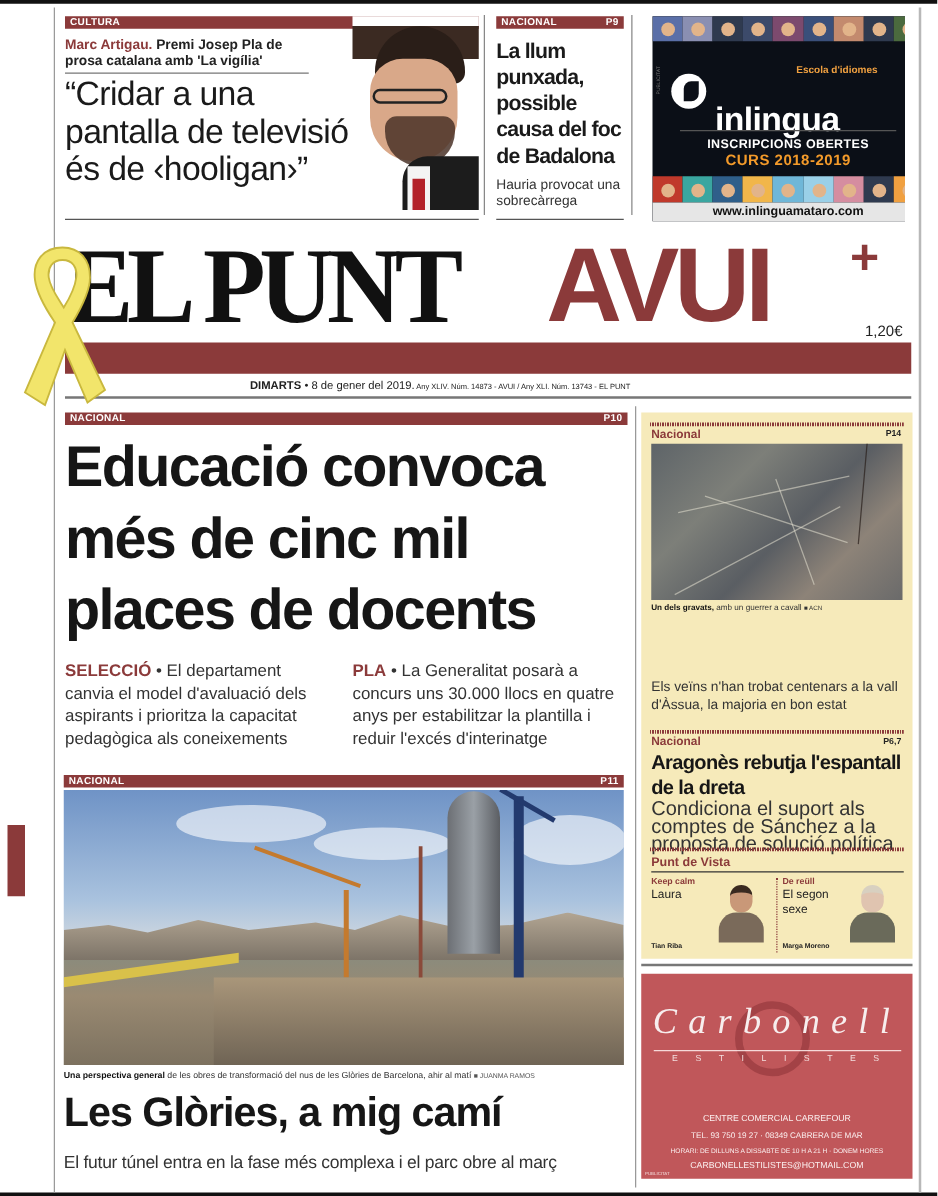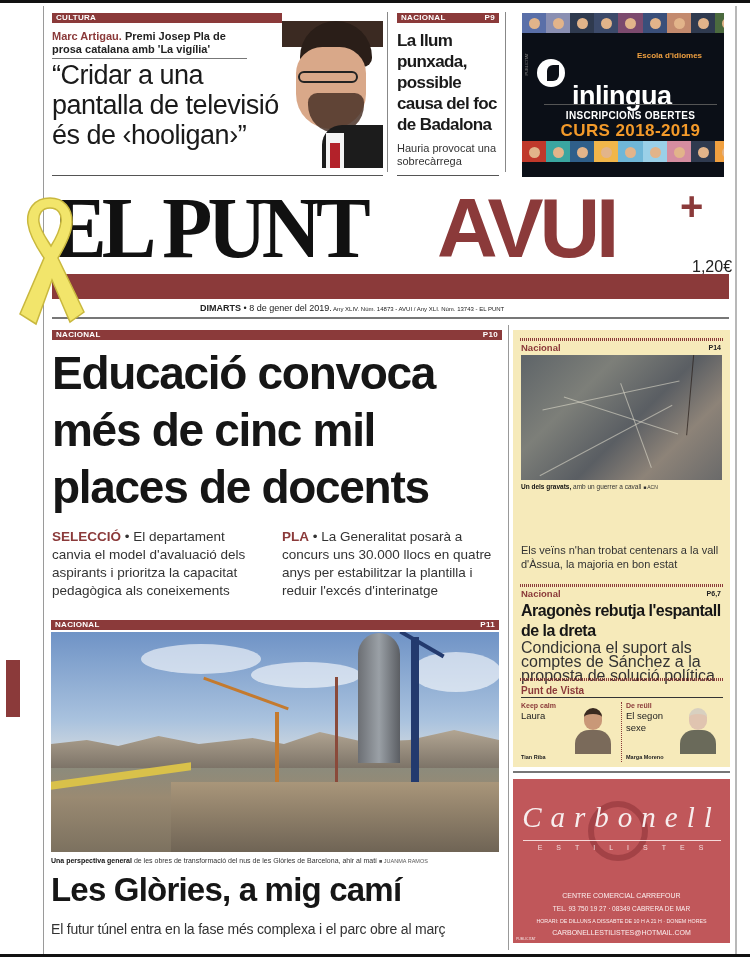--- a/index.html
+++ b/index.html
@@ -46,29 +46,29 @@
   .ad-faces.bottom { top: 128px; height: 21px; }
   .ad-face { flex: 1; position: relative; }
   .ad-face::after { content: ""; position: absolute; left: 50%; top: 50%; width: 11px; height: 11px; margin: -5px 0 0 -5px; border-radius: 50%; background: #e2b48a; }
   .ad-brand-row { position: absolute; left: 10px; top: 38px; width: 200px; height: 40px; }
   .ad-logo { position: absolute; left: 5px; top: 8px; width: 28px; height: 28px; border-radius: 50%; background: #fff; }
   .ad-logo::after { content: ""; position: absolute; left: 10px; top: 6px; width: 12px; height: 16px; background: #0b0f17; border-radius: 6px 0 6px 0; }
   .ad-brand { position: absolute; left: 40px; top: 6px; font-size: 27px; font-weight: bold; color: #fff; letter-spacing: -0.5px; margin-top: 24px; }
   .ad-tag { position: absolute; left: 105px; top: 0; font-size: 8px; color: #f0a040; font-weight: bold; }
   .ad-rule { position: absolute; left: 22px; top: 91px; width: 173px; height: 1px; background: #555; }
   .ad-line1 { position: absolute; left: 0; top: 97px; width: 217px; text-align: center; font-size: 10px; font-weight: bold; color: #fff; letter-spacing: 0.3px; }
-  .ad-line2 { position: absolute; left: 0; top: 108px; width: 217px; text-align: center; font-size: 17px; font-weight: bold; color: #f39a2a; letter-spacing: 0.4px; }
+  .ad-line2 { position: absolute; left: 0; top: 108px; width: 217px; text-align: center; font-size: 12px; font-weight: bold; color: #f39a2a; letter-spacing: 0.4px; }
   .ad-url-bar { position: absolute; left: 0; top: 149px; width: 217px; height: 15px; background: #e6e6e6; color: #111; font-size: 10px; font-weight: bold; text-align: center; line-height: 15px; }
   .ad-side-txt { position: absolute; left: 2px; top: 40px; font-size: 4px; color: #777; writing-mode: vertical-rl; transform: rotate(180deg); }
 
   
   .mast-el { position: absolute; left: 52px; top: 185px; font-family: "Liberation Serif", serif; font-weight: bold; font-size: 82px; line-height: 84px; color: #111; letter-spacing: -5px; transform: scaleY(1.05); transform-origin: top left; }
   .mast-avui { position: absolute; left: 437px; top: 186px; font-family: "Liberation Sans", sans-serif; font-weight: bold; font-size: 84px; line-height: 84px; color: #8b3a3a; letter-spacing: -4px; }
   .mast-plus { position: absolute; left: 680px; top: 186px; font-size: 40px; font-weight: bold; color: #8b3a3a; line-height: 40px; }
-  .mast-price { position: absolute; left: 692px; top: 258px; font-size: 16px; color: #222; }
+  .mast-price { position: absolute; left: 692px; top: 258px; font-size: 12px; color: #222; }
   .mast-bar { position: absolute; left: 52px; top: 274px; width: 677px; height: 25px; background: #8b3a3a; }
   .mast-date { position: absolute; left: 200px; top: 303px; font-size: 9px; color: #222; white-space: nowrap; }
   .mast-date b { font-weight: bold; }
   .mast-date .small { font-size: 6px; }
   .mast-rule { position: absolute; left: 52px; top: 317px; width: 677px; height: 2px; background: #777; }
 
   .ribbon { position: absolute; left: 14px; top: 194px; width: 72px; height: 134px; }
 
   
   .main-head { position: absolute; left: 52px; top: 345px; width: 460px; font-size: 46px; line-height: 57px; font-weight: bold; color: #161616; letter-spacing: -1.3px; }
@@ -209,20 +209,23 @@
       <div class="ad-face" style="background: rgb(192, 57, 43);"></div>
       <div class="ad-face" style="background: rgb(58, 166, 160);"></div>
       <div class="ad-face" style="background: rgb(47, 95, 138);"></div>
       <div class="ad-face" style="background: rgb(241, 182, 74);"></div>
       <div class="ad-face" style="background: rgb(111, 183, 216);"></div>
       <div class="ad-face" style="background: rgb(154, 208, 232);"></div>
       <div class="ad-face" style="background: rgb(213, 141, 160);"></div>
       <div class="ad-face" style="background: rgb(47, 58, 79);"></div>
       <div class="ad-face" style="background: rgb(240, 160, 64);"></div>
     </div>
+  <div class="ad-url-bar">
+    <span>www.inlinguamataro.com</span>
+  </div>
 </div>
 
 <div class="mast-el">EL PUNT</div>
 <div class="mast-avui">AVUI</div>
 <div class="mast-plus">+</div>
 <div class="mast-price">1,20€</div>
 <div class="mast-bar"></div>
 <div class="mast-date">
   <b>DIMARTS</b><span> • 8 de gener del 2019.</span><span class="small"> Any XLIV. Núm. 14873 - AVUI / Any XLI. Núm. 13743 - EL PUNT</span>
 </div>

